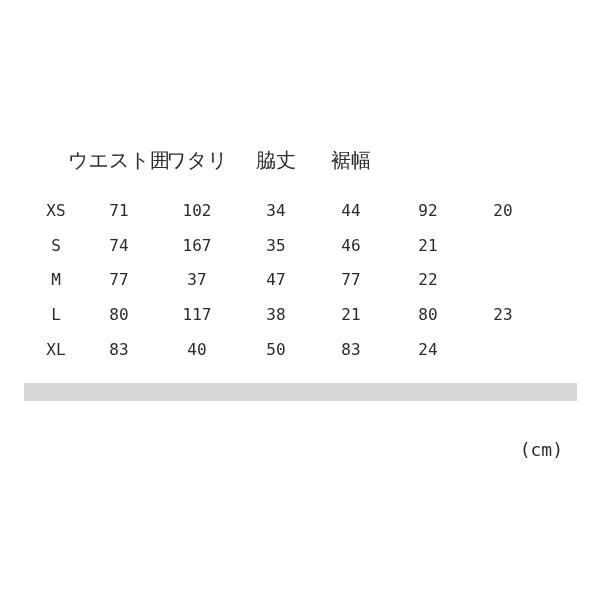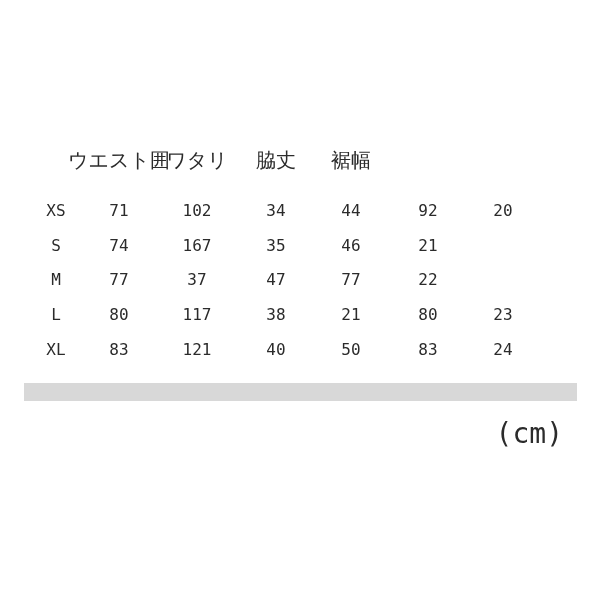--- a/index.html
+++ b/index.html
@@ -42,23 +42,23 @@
   .divider-bar {
     position: absolute;
     left: 24px;
     top: 383px;
     width: 553px;
     height: 18px;
     background: var(--divider, #d8d8d8);
   }
   .unit-label {
     position: absolute;
-    top: 422px;
+    top: 438px;
     right: 37px;
-    font-size: 28px;
+    font-size: 18px;
     line-height: 24px;
   }
 </style>
 </head>
 <body>
 
 <div class="size-table">
 
   <div class="trow header">
     <div class="cell size"></div>
@@ -102,21 +102,20 @@
     <div class="cell num">117</div>
     <div class="cell num">38</div>
     <div class="cell num">21</div>
     <div class="cell num">80</div>
     <div class="cell num">23</div>
   </div>
 
   <div class="trow">
     <div class="cell size">XL</div>
     <div class="cell num">83</div>
-    <div class="cell num">121</div>
     <div class="cell num">40</div>
     <div class="cell num">50</div>
     <div class="cell num">83</div>
     <div class="cell num">24</div>
   </div>
 
 </div>
 
 <div class="divider-bar"></div>
 

